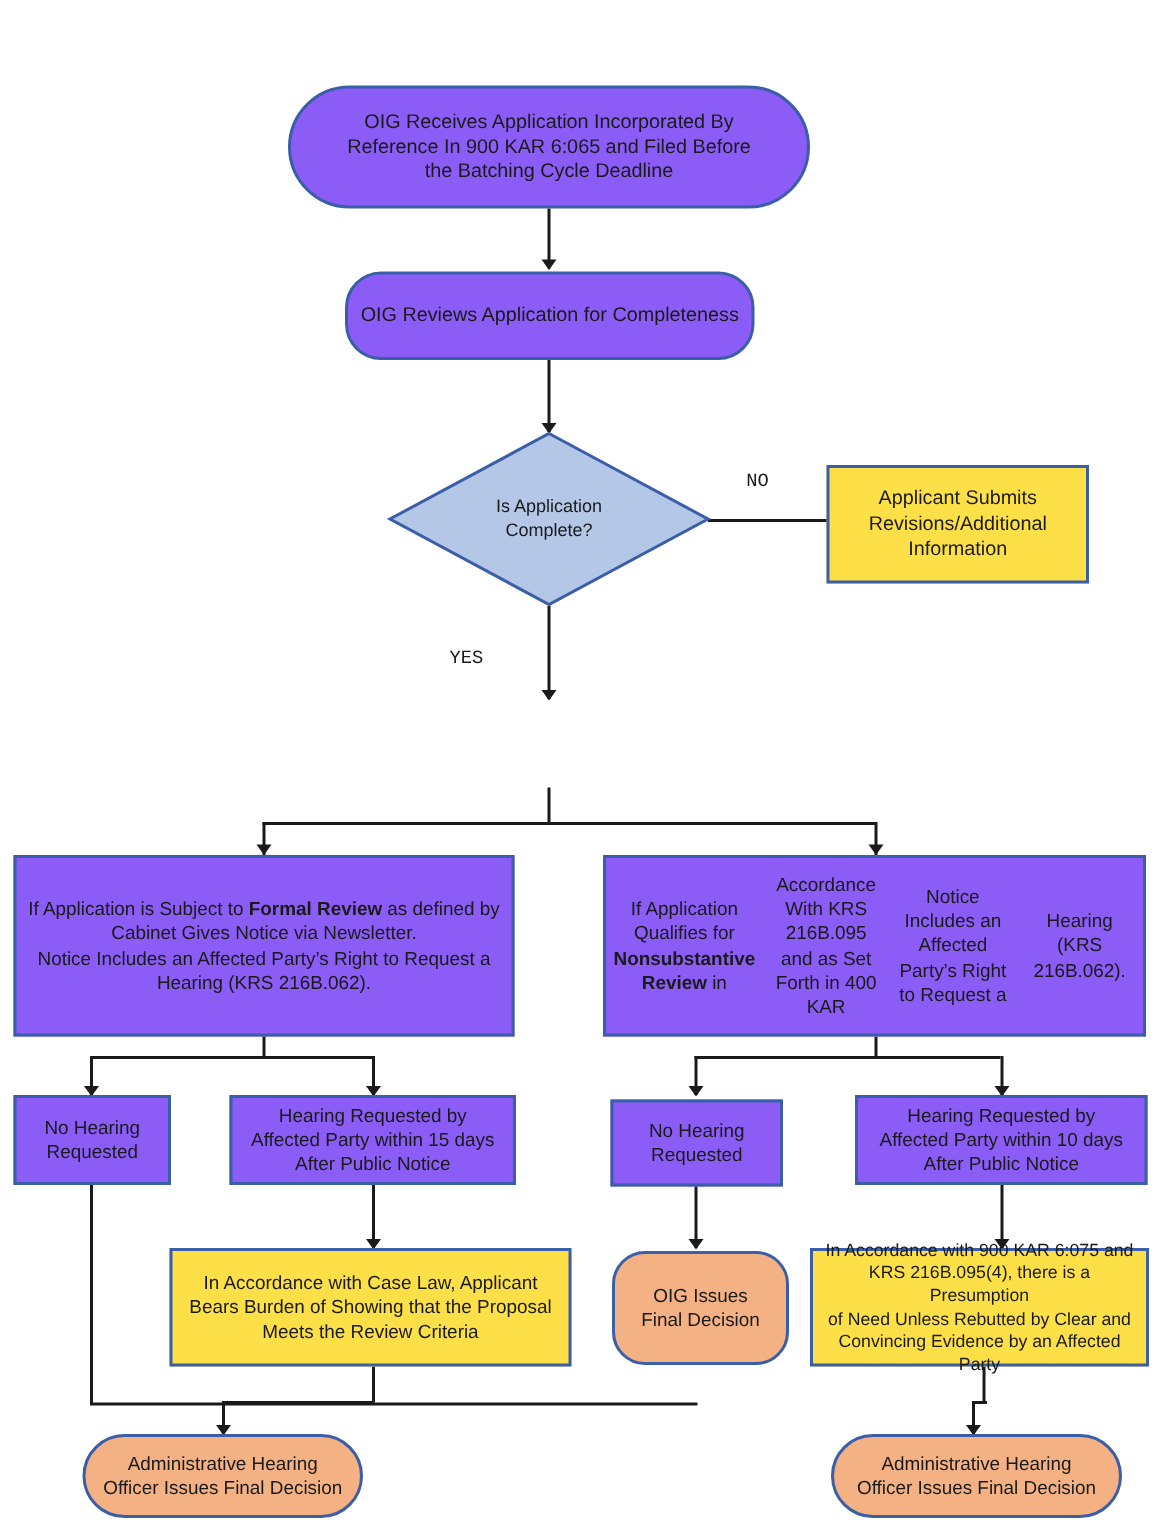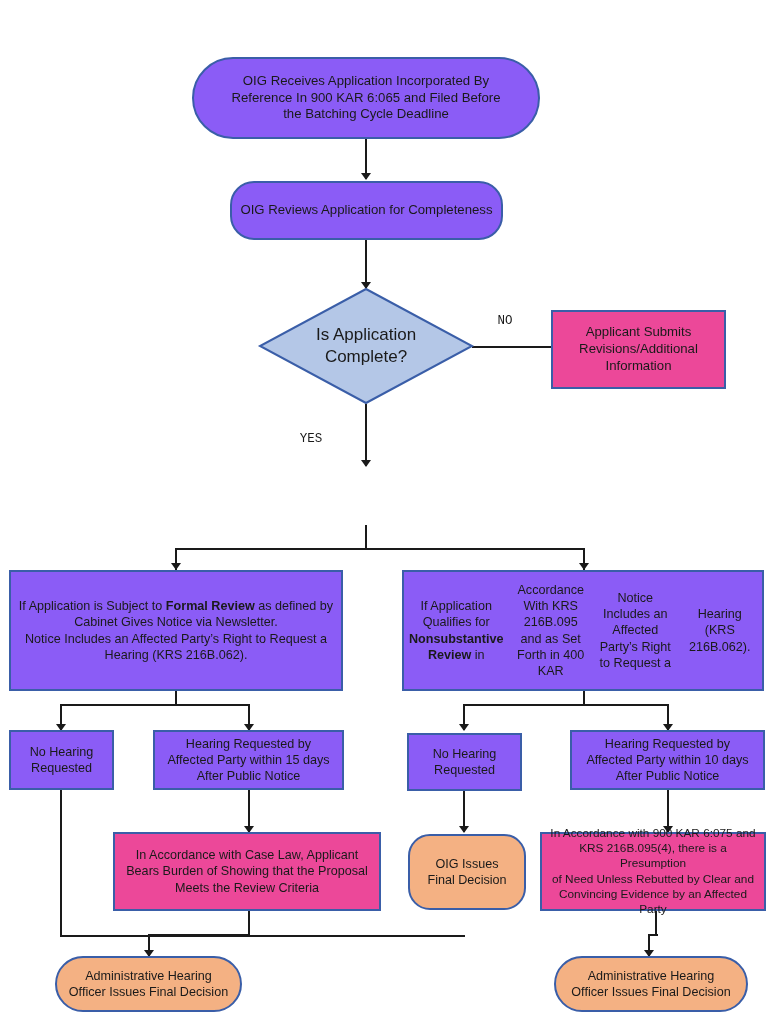--- a/index.html
+++ b/index.html
@@ -33,21 +33,21 @@
     display: block;
     width: 100%;
     padding: 0 5px;
     white-space: pre-line;
   }
   .yellow {
     background: #8b5cf6;
     border: 2px solid #3a5ea8;
   }
   .green {
-    background: #ec4899;
+    background: #fde047;
     border: 2px solid #3a5ea8;
   }
   .orange {
     background: #f4b183;
     border: 2px solid #3a5ea8;
   }
   .blue-diamond-wrap {
     position: absolute;
     z-index: 3;
   }
@@ -167,21 +167,21 @@
   </div>
 
   <div class="node yellow" style="left:230px; top:181px; width:273px; height:59px; font-size:13.2px;border-radius:24px;">
     <span class="txt">OIG Reviews Application for Completeness</span>
   </div>
 
   <div class="blue-diamond-wrap" style="left:259px; top:288px; width:214px; height:116px;">
     <svg class="diamond" width="214" height="116" viewBox="0 0 214 116">
       <polygon points="107,1 213,58 107,115 1,58" fill="#b4c7e7" stroke="#3a5ea8" stroke-width="2"></polygon>
     </svg>
-    <div class="diamond-text" style="font-size:17px;">Is Application
+    <div class="diamond-text" style="font-size:12px;">Is Application
 Complete?</div>
   </div>
 
   <div class="label-box" style="left:482px; top:306px; width:44px; height:28px;">
     <span>NO</span>
   </div>
 
   <div class="node green" style="left:551px; top:310px; width:175px; height:79px; font-size:13.2px;">
     <span class="txt">Applicant Submits
 Revisions/Additional

